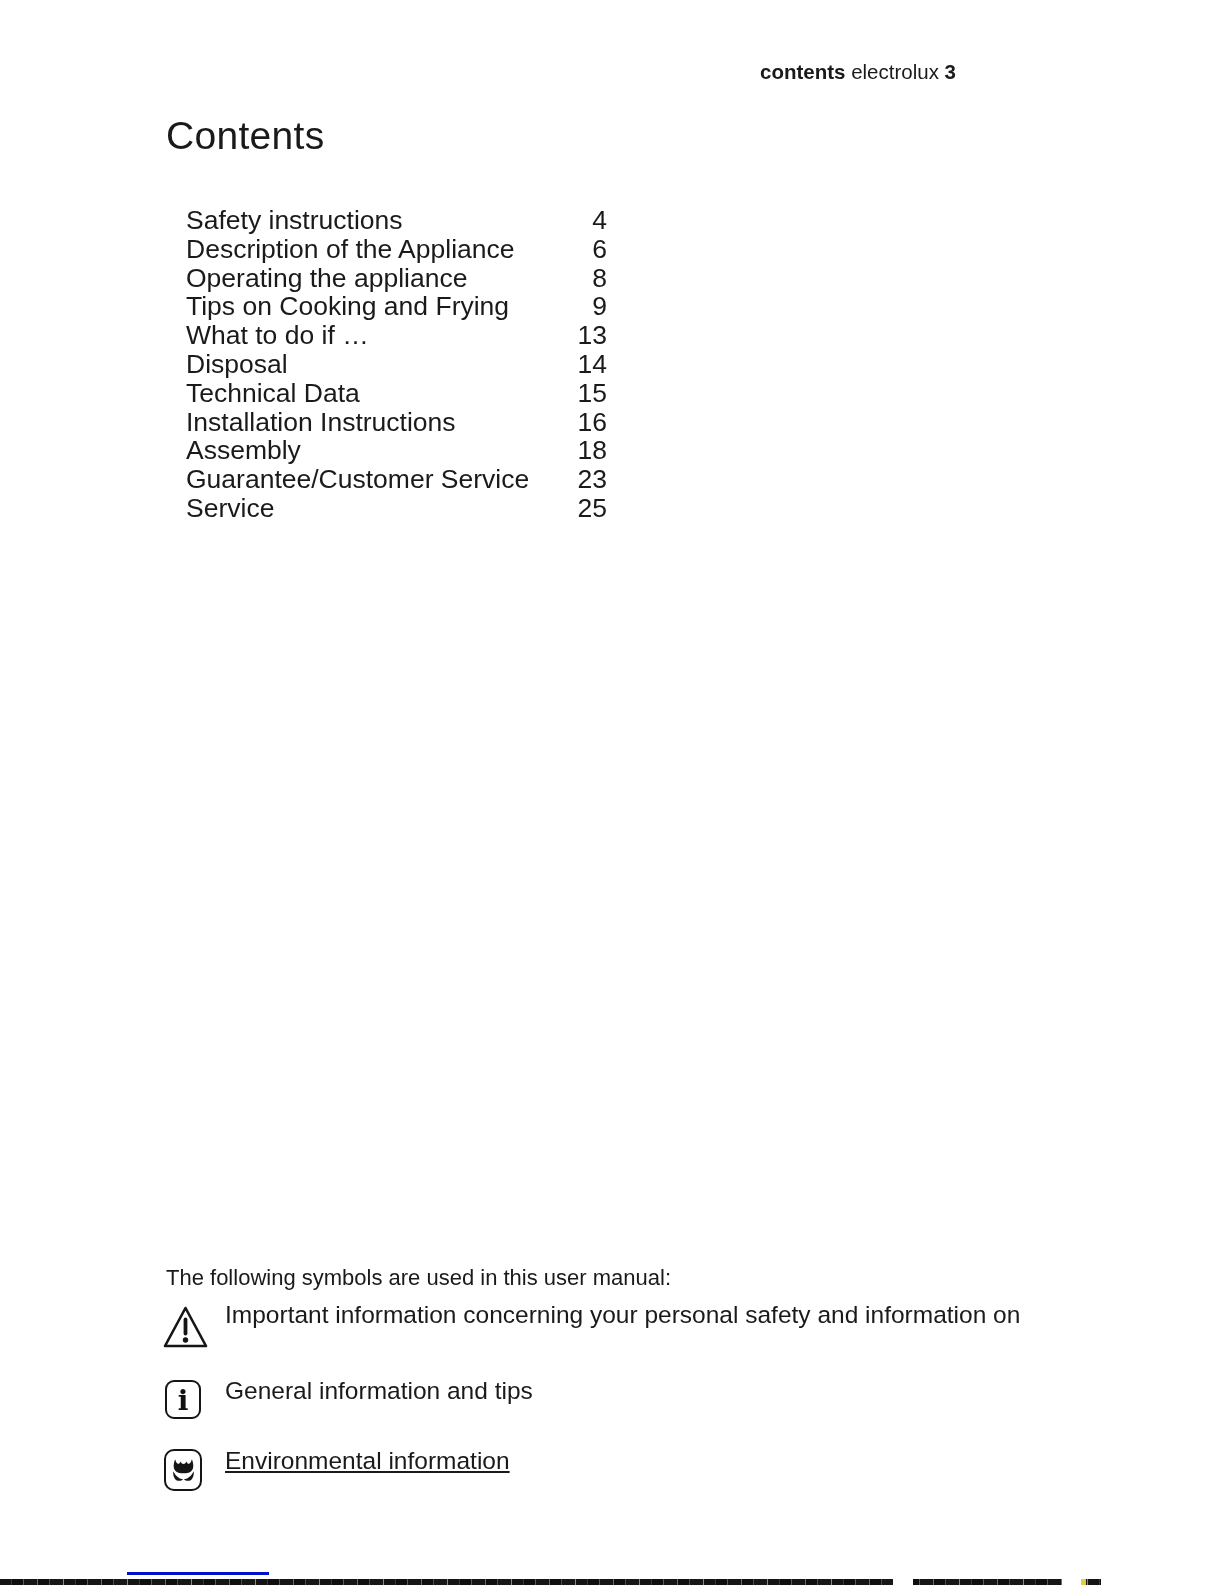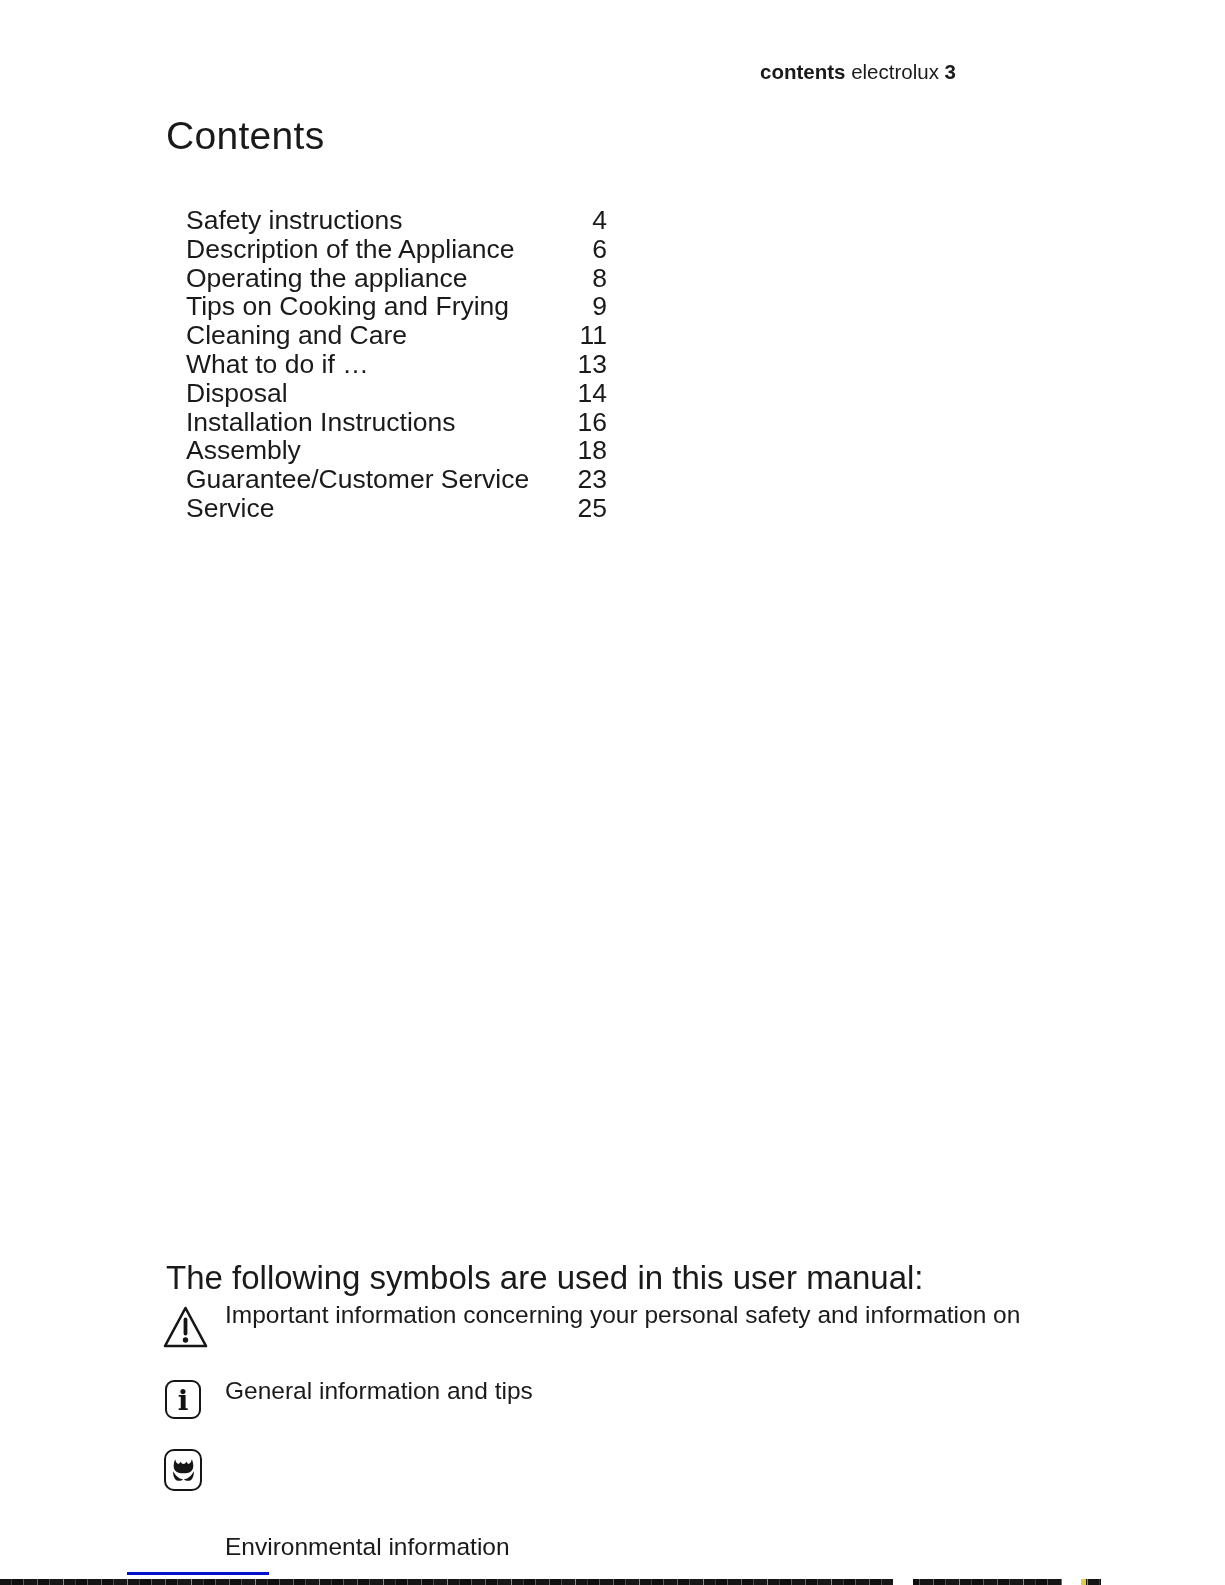--- a/index.html
+++ b/index.html
@@ -45,33 +45,33 @@
   }
   .toc-row { display: flex; margin-left: 20px; }
   .toc-row .lbl { white-space: nowrap; }
   .toc-row .num { margin-left: auto; text-align: right; }
 
   
   .symbols-intro {
     position: absolute;
     left: 166px;
     top: 1263px;
-    font-size: 33px;
+    font-size: 22px;
     line-height: 30px;
   }
   .sym-text {
     position: absolute;
     left: 225px;
     font-size: 24.5px;
     line-height: 30px;
   }
   .sym-text span { display: block; }
   .sym-warning-text { top: 1300px; width: 880px; }
   .sym-info-text    { top: 1376px; }
-  .sym-env-text     { top: 1532px; }
+  .sym-env-text     { top: 1446px; text-decoration: underline; }
 
   .warning-icon {
     position: absolute;
     left: 162px;
     top: 1305px;
     width: 47px;
     height: 45px;
   }
   .squircle {
     position: absolute;
@@ -150,30 +150,30 @@
     </div>
     <div class="toc-row">
       <span class="lbl">Operating the appliance</span>
       <span class="num">8</span>
     </div>
     <div class="toc-row">
       <span class="lbl">Tips on Cooking and Frying</span>
       <span class="num">9</span>
     </div>
     <div class="toc-row">
-      <span class="lbl">Cleaning and Care</span>
-      <span class="num">11</span>
-    </div>
-    <div class="toc-row">
       <span class="lbl">What to do if …</span>
       <span class="num">13</span>
     </div>
     <div class="toc-row">
       <span class="lbl">Disposal</span>
       <span class="num">14</span>
+    </div>
+    <div class="toc-row">
+      <span class="lbl">Technical Data</span>
+      <span class="num">15</span>
     </div>
     <div class="toc-row">
       <span class="lbl">Installation Instructions</span>
       <span class="num">16</span>
     </div>
     <div class="toc-row">
       <span class="lbl">Assembly</span>
       <span class="num">18</span>
     </div>
     <div class="toc-row">

